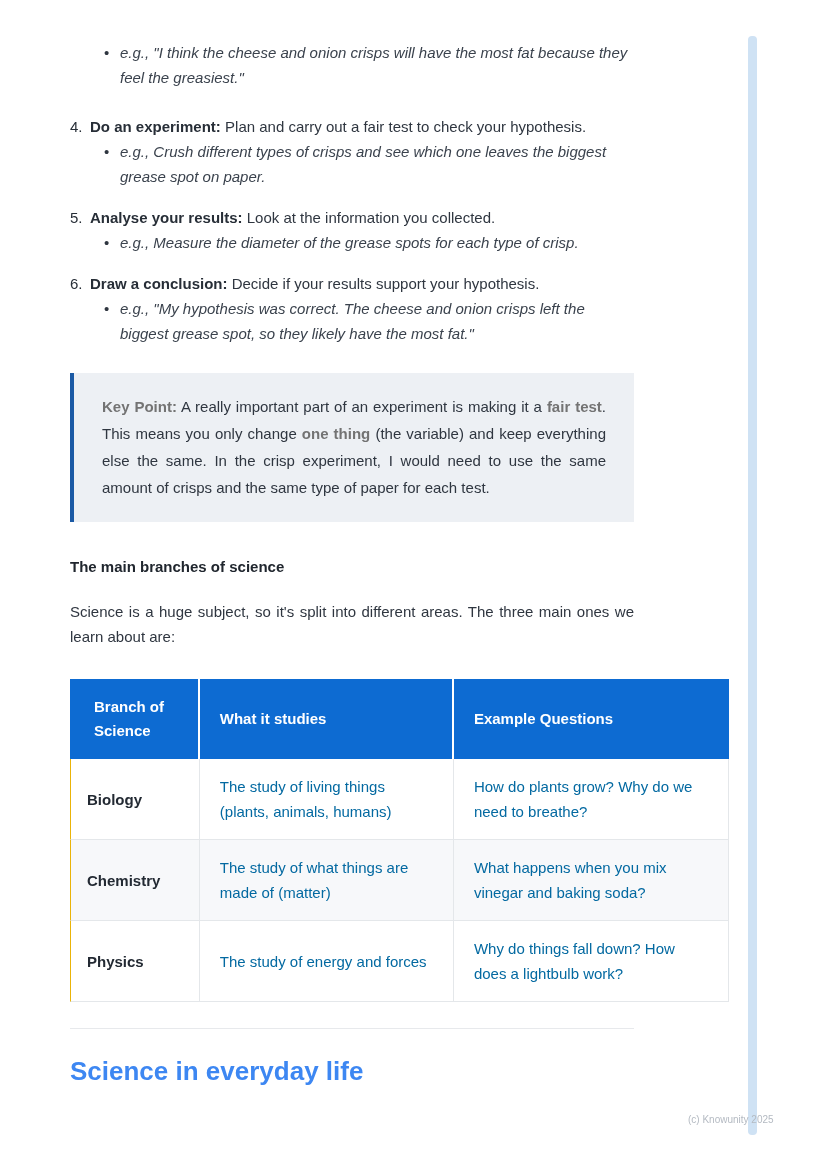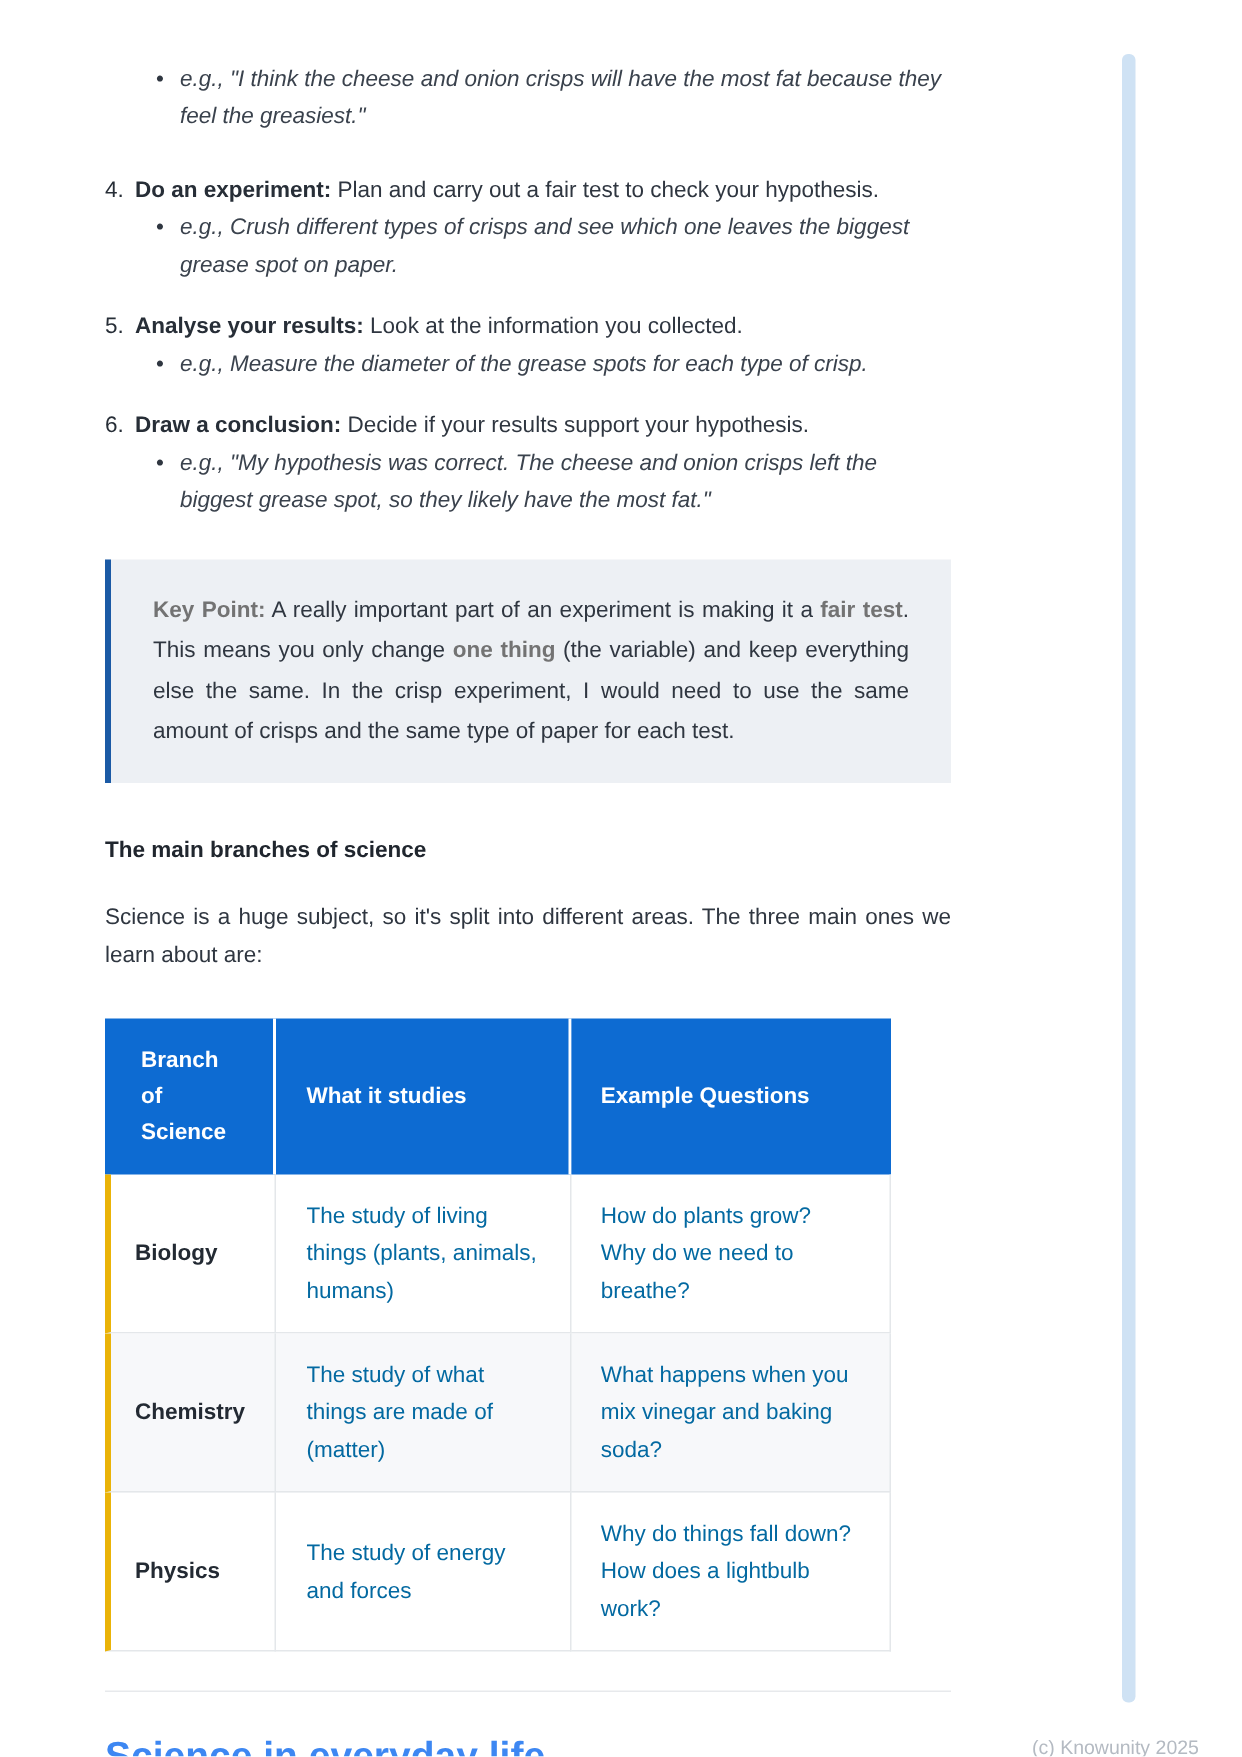--- a/index.html
+++ b/index.html
@@ -88,21 +88,21 @@
     color: #20262e;
     margin-bottom: 20px;
   }
   .intro-para {
     text-align: justify;
     margin-bottom: 30px;
   }
 
   
   .branch-table {
-    width: 524px;
+    width: 659px;
     border-collapse: separate;
     border-spacing: 0;
     font-size: 15px;
     margin-bottom: 26px;
   }
   .branch-table th {
     background: var(--table-header-bg);
     color: #ffffff;
     font-weight: bold;
     text-align: left;
@@ -116,21 +116,21 @@
   .branch-table th:last-child { border-right: none; width: 236px; }
   .branch-table td {
     padding: 15px 20px;
     vertical-align: middle;
     line-height: 25px;
     border-bottom: 1px solid #e4e7ea;
     border-right: 1px solid #e4e7ea;
     color: #0369a1;
   }
   .branch-table td:first-child {
-    border-left: 4px solid #eab308;
+    border-left: 1px solid #eab308;
     padding-left: 16px;
     font-weight: bold;
     color: #232a33;
   }
   .branch-table tbody tr.alt { background: var(--row-alt-bg); }
 
   .divider {
     border: none;
     border-top: 1px solid #e7e9ec;
     margin: 0 0 28px 0;
@@ -138,22 +138,22 @@
   .blue-heading {
     font-size: 26px;
     line-height: 28px;
     font-weight: bold;
     color: var(--heading-blue);
   }
 
   .footer {
     position: absolute;
     left: 688px;
-    top: 1157px;
-    font-size: 13px;
+    top: 1114px;
+    font-size: 10px;
     color: #b4bac2;
     white-space: nowrap;
   }
 </style>
 </head>
 <body>
 
 <div class="page">
 
   <div class="scroll-strip"></div>

